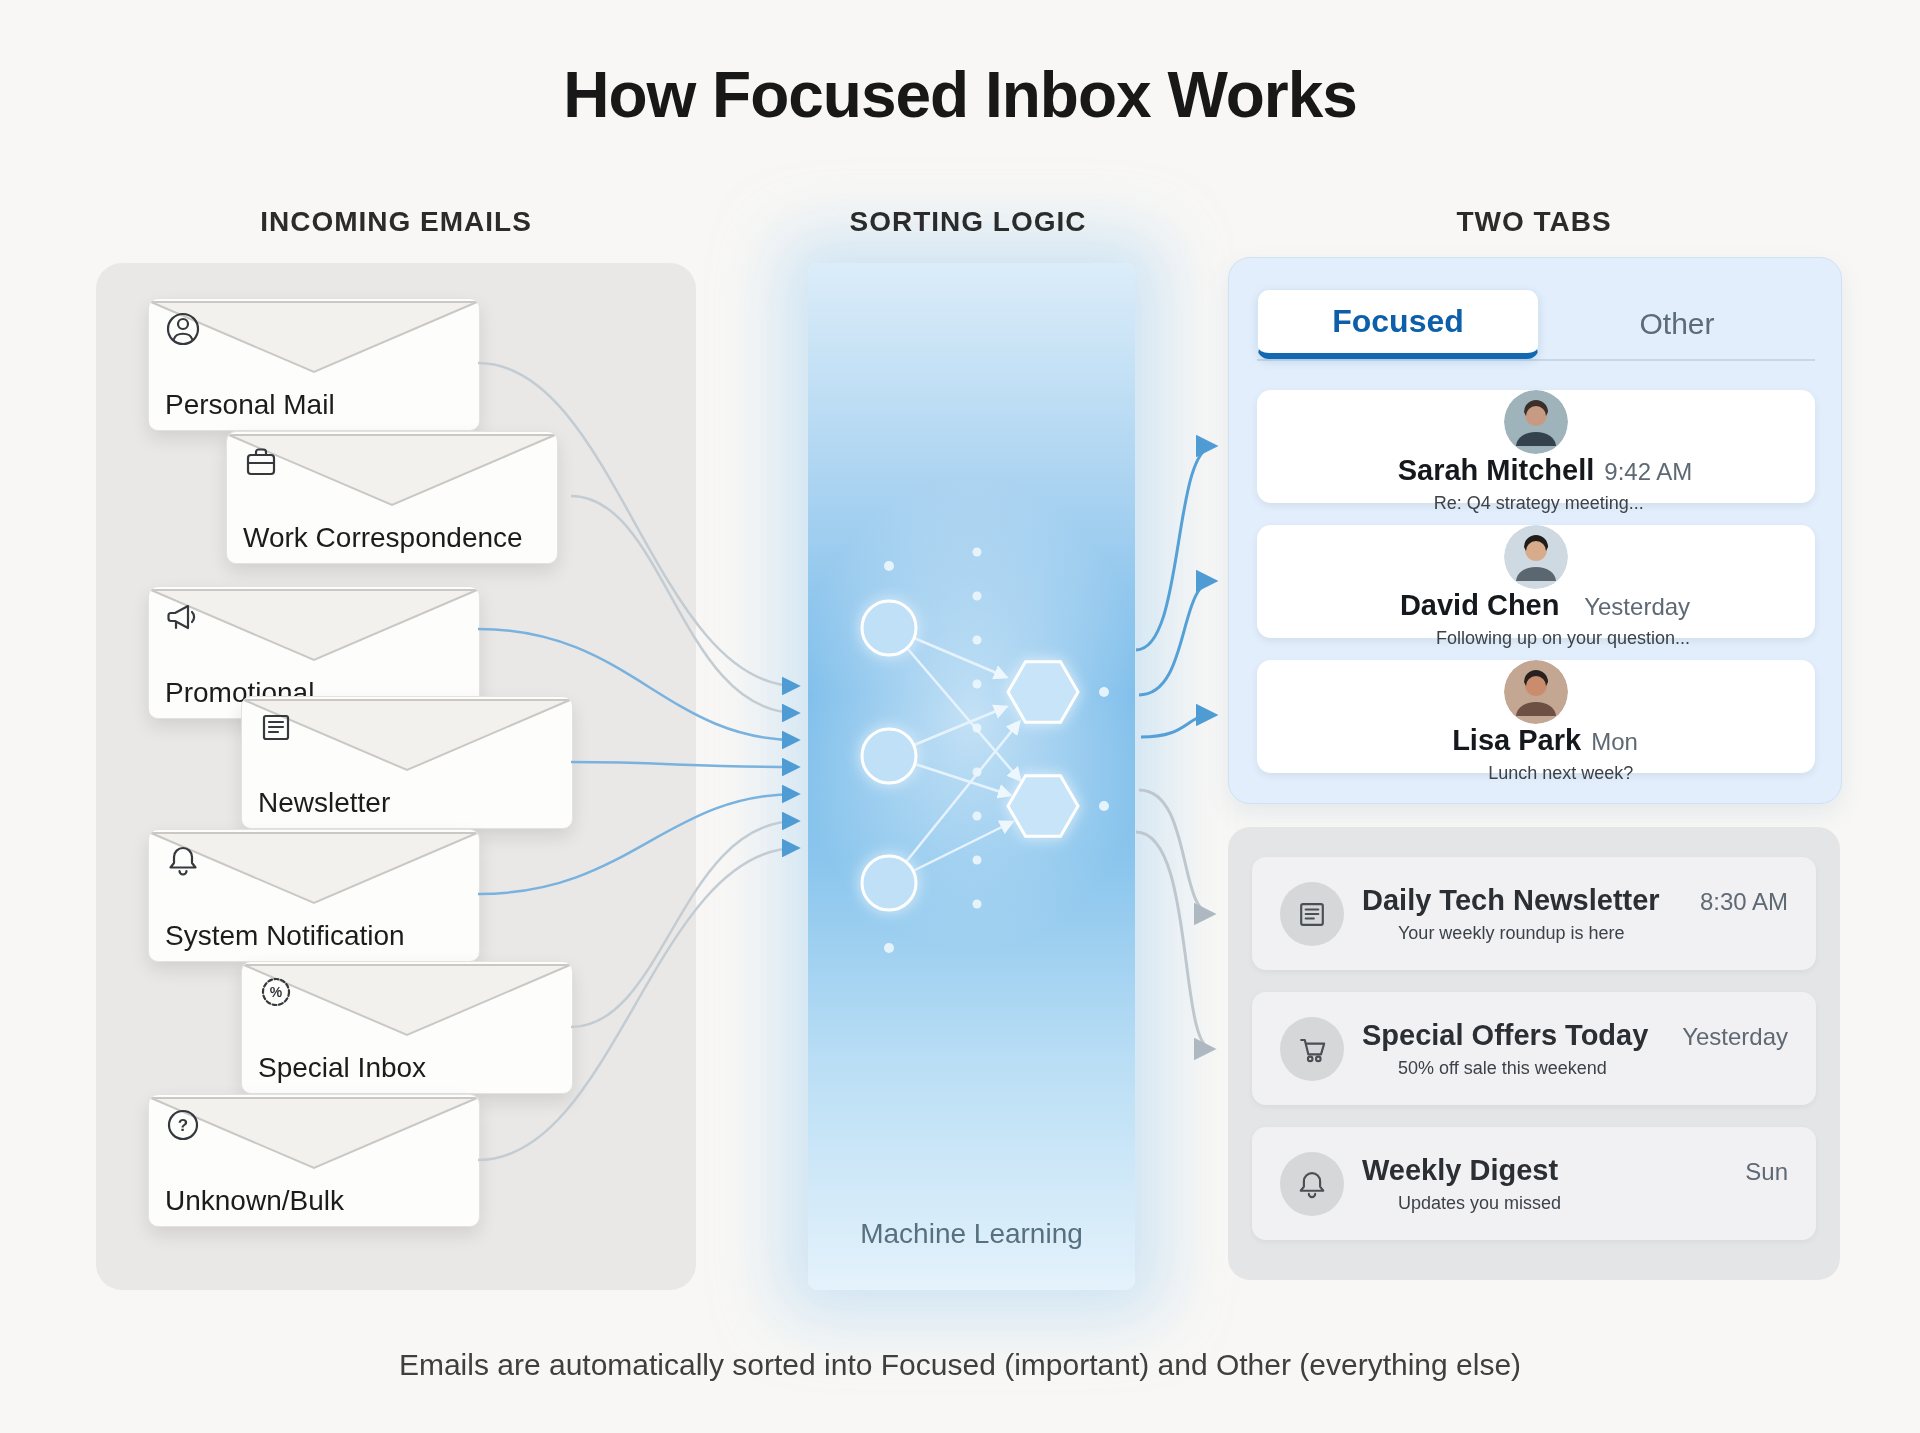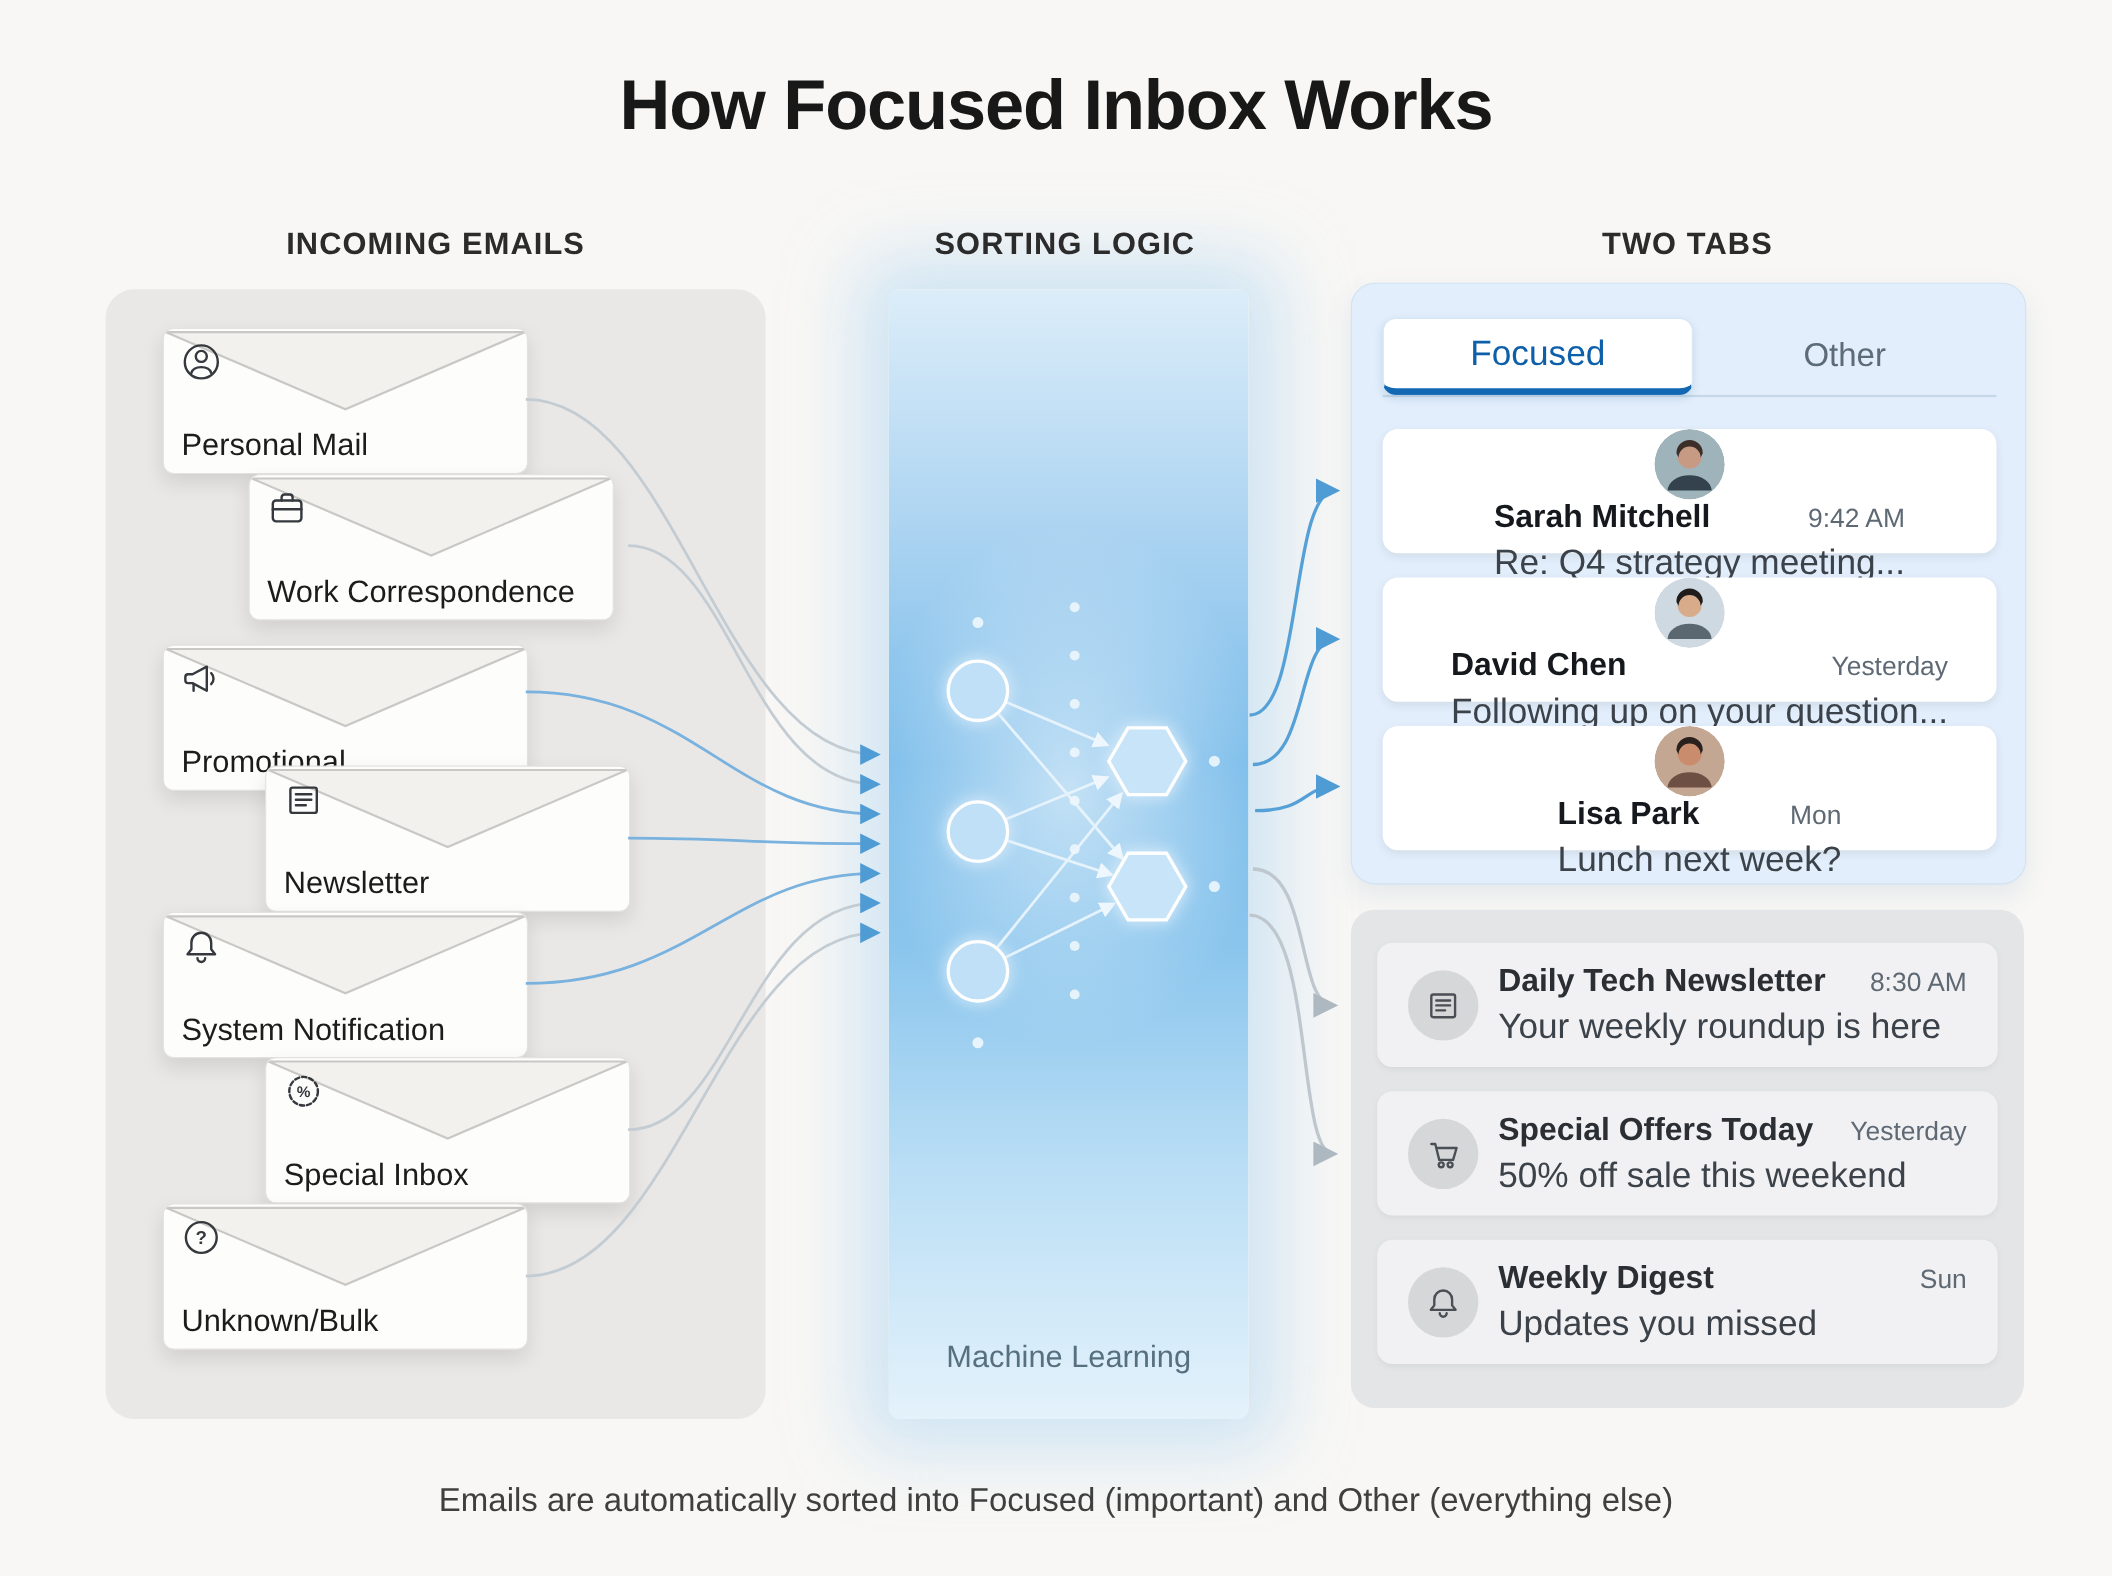--- a/index.html
+++ b/index.html
@@ -61,21 +61,21 @@
     box-shadow:0 10px 24px rgba(60,110,160,0.10);
   }
   .tabbar{
     position:absolute; left:28px; top:31px; width:558px; height:70px;
     display:flex; align-items:stretch; border-bottom:2px solid #c6d8e8;
   }
   .tab-focused{
     width:282px; background:#ffffff; border:1px solid #d8e6f3;
     border-bottom:6px solid #1268b3; border-radius:12px;
     display:flex; align-items:center; justify-content:center;
-    font-size:32px; font-weight:400; color:#0d5fa9;
+    font-size:32px; font-weight:700; color:#0d5fa9;
     box-shadow:0 3px 8px rgba(30,90,150,0.14); box-sizing:border-box;
   }
   .tab-other{
     flex:1; display:flex; align-items:center; justify-content:center;
     font-size:30px; color:#5c6b78;
   }
   .f-row{
     position:absolute; left:28px; width:558px; height:113px;
     background:#ffffff; border-radius:14px;
     box-shadow:0 3px 9px rgba(0,0,0,0.07);
@@ -85,21 +85,21 @@
     position:absolute; left:24px; width:564px; height:113px;
     background:#f1f1f3; border-radius:14px;
     box-shadow:0 2px 6px rgba(0,0,0,0.05);
     display:flex; align-items:center; padding:0 28px; box-sizing:border-box;
   }
   .avatar{width:64px; height:64px; border-radius:50%; flex:none;}
   .row-texts{flex:1; min-width:0; margin-left:18px;}
   .row-line1{display:flex; align-items:baseline; white-space:nowrap;}
   .row-sender{font-size:29px; font-weight:700; color:#15181c;}
   .row-time{margin-left:auto; padding-left:10px; font-size:24px; color:#5e6974;}
-  .row-subject{font-size:32px; color:#3c424a; margin-top:6px; white-space:nowrap; overflow:hidden;}
+  .row-subject{font-size:18px; color:#3c424a; margin-top:6px; white-space:nowrap; overflow:hidden;margin-left:36px;}
   .other-card{
     position:absolute; left:1228px; top:827px; width:612px; height:453px;
     background:#e4e5e7; border-radius:22px; z-index:2;
   }
   .o-icon-circle{
     width:64px; height:64px; border-radius:50%; flex:none;
     background:#d6d7d9; display:flex; align-items:center; justify-content:center;
   }
   .o-icon-circle svg{width:36px; height:36px;}
   .o-row .row-sender{color:#2b2f34;}

